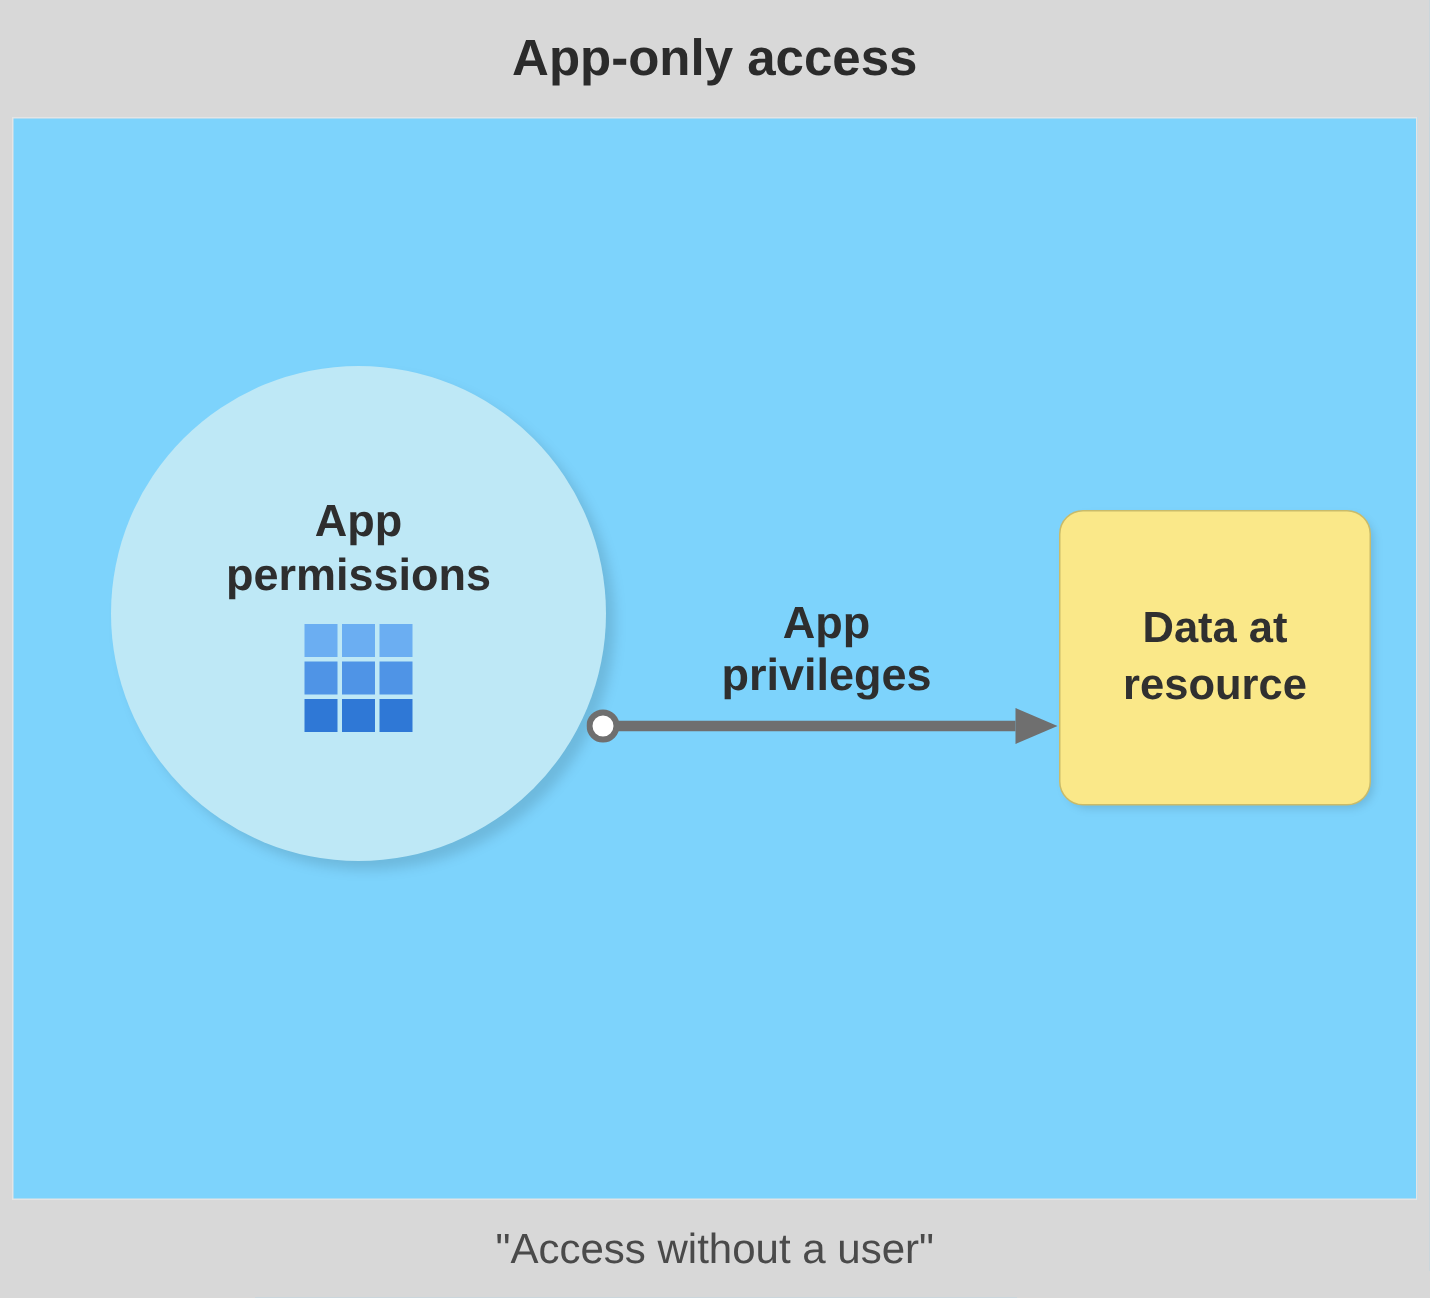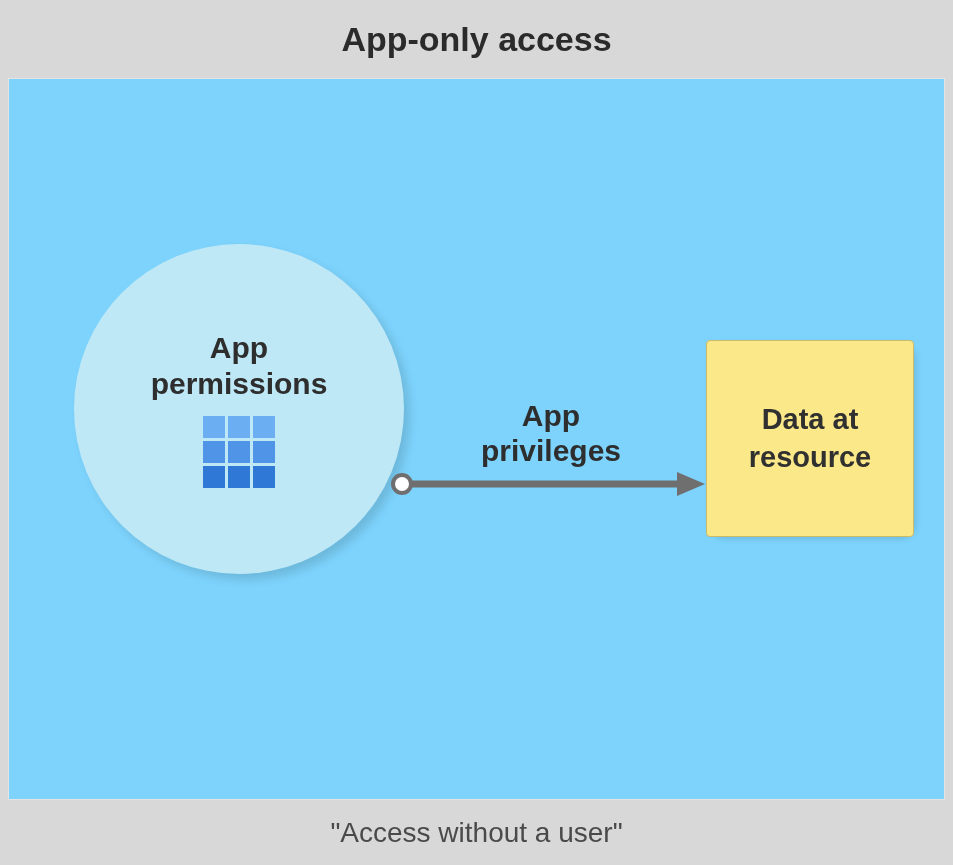--- a/index.html
+++ b/index.html
@@ -108,21 +108,21 @@
     border-radius: 16px;
     background: rgba(0,0,0,0.12);
     filter: blur(3px);
   }
   .res-box {
     position: absolute;
     left: 0; top: 0;
     width: 206px; height: 195px;
     background: #fae889;
     border: 1px solid #c9bb6a;
-    border-radius: 4px;
+    border-radius: 16px;
     display: flex;
     align-items: center;
     justify-content: center;
     text-align: center;
   }
   .res-box .label {
     font-size: 29px;
     font-weight: 700;
     color: #303030;
     line-height: 1.3;

